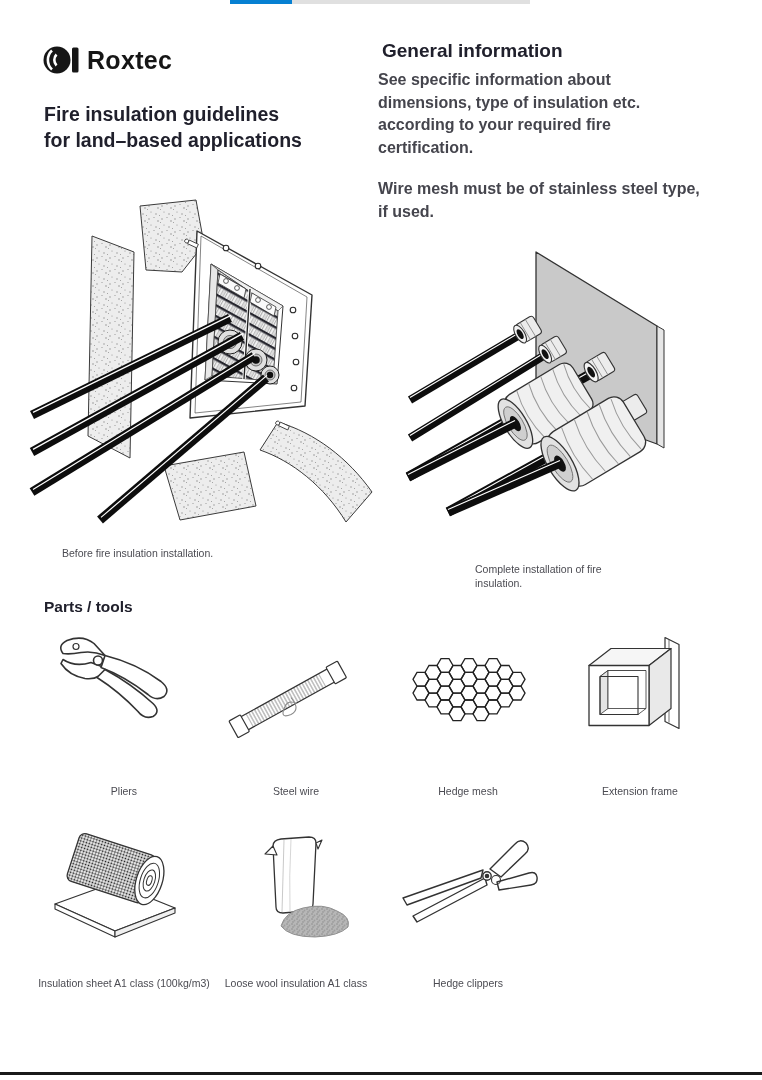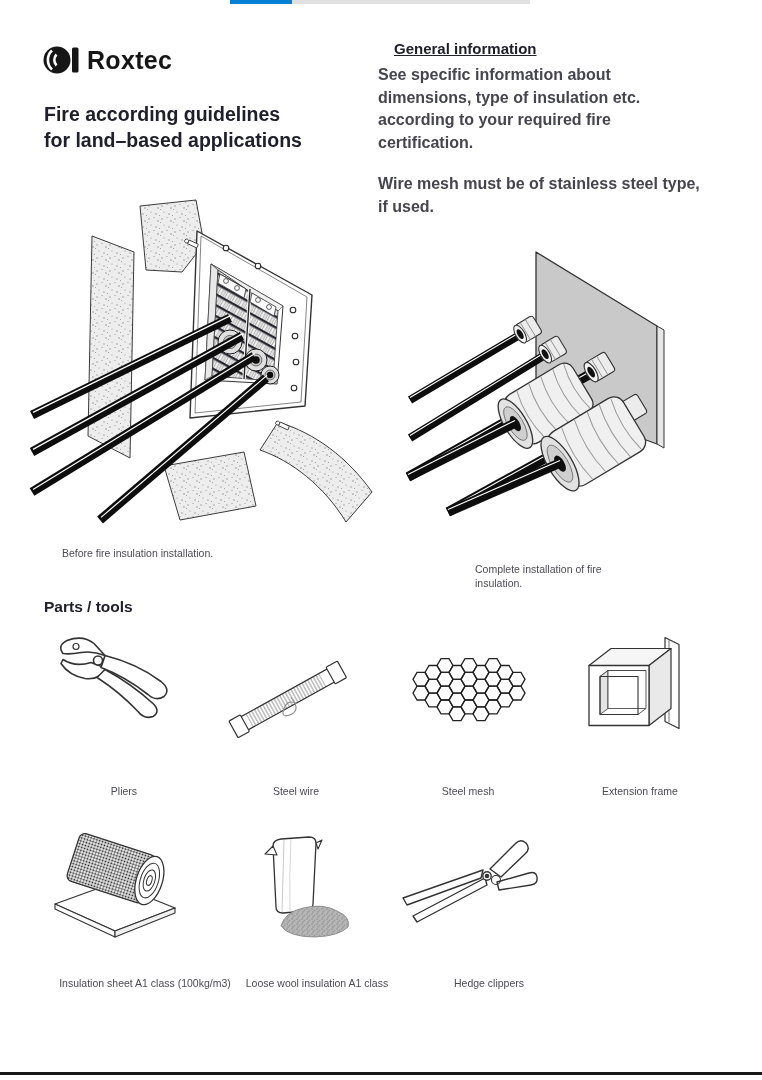--- a/index.html
+++ b/index.html
@@ -8,40 +8,40 @@
   .abs{position:absolute;}
   
   .topbar-blue{left:230px;top:0;width:62px;height:4px;background:#0680d2;}
   .topbar-gray{left:292px;top:0;width:238px;height:4px;background:#e0e0e0;}
   .bottom-rule{left:0;top:1072px;width:762px;height:2.5px;background:#191919;}
   
   .logo{left:43px;top:44px;display:flex;align-items:center;gap:8px;}
   .logo-text{font-size:25px;font-weight:800;letter-spacing:.3px;color:#161616;}
   
   .geninfo{left:378px;top:40px;width:322px;}
-  .geninfo h2{margin:0 0 7px 16px;font-size:15px;font-weight:700;color:#20202c;text-decoration:underline;}
+  .geninfo h2{margin:0 0 7px 4px;font-size:19px;font-weight:700;color:#20202c;}
   .geninfo p{margin:0;font-size:16px;line-height:1.42;color:#45454d;font-weight:bold;}
   .geninfo p + p{margin-top:18px;}
   
   .doc-title{left:44px;top:102px;font-size:19.5px;font-weight:700;line-height:1.32;color:#20202c;}
   
   .fig1{left:30px;top:190px;}
   .fig2{left:400px;top:240px;}
   .caption{font-size:10.5px;color:#4b4b52;text-align:left;line-height:1.35;}
   .cap1{left:62px;top:546px;width:300px;}
   .cap2{left:475px;top:562px;width:160px;}
   
   .parts-heading{left:44px;top:598px;font-size:15.5px;font-weight:700;color:#20202c;}
   .tool{position:absolute;width:172px;text-align:center;}
   .tool svg{display:block;margin:0 auto;}
   .tool-label{font-size:10.5px;color:#4b4b52;line-height:1.35;margin-top:6px;}
   .r1{top:630px;} .r2{top:812px;}
   .c1{left:38px;} .c2{left:210px;} .c3{left:382px;} .c4{left:554px;}
   .lbl-r1{position:absolute;top:778px;width:172px;text-align:center;}
-  .lbl-r2{position:absolute;top:970px;width:172px;text-align:center;margin-left:21px;}
+  .lbl-r2{position:absolute;top:970px;width:172px;text-align:center;}
   svg{overflow:visible;}
 </style>
 </head>
 <body>
 
 
 
 
 <svg width="0" height="0" aria-hidden="true">
   <defs>
@@ -95,21 +95,21 @@
 
 
 <div class="abs geninfo">
   <h2>General information</h2>
   <p>See specific information about dimensions, type of insulation etc. according to your required fire certification.</p>
   <p>Wire mesh must be of stainless steel type, if used.</p>
 </div>
 
 
 <div class="abs doc-title">
-  <div>Fire according guidelines</div>
+  <div>Fire insulation guidelines</div>
   <div>for land–based applications</div>
 </div>
 
 
 <svg class="abs fig1" width="370" height="335" viewBox="0 0 370 335">
   <g stroke-linejoin="round">
 
     <polygon points="62,46 104,62 100,268 58,246" fill="url(#speckA)" stroke="#3a3a3a" stroke-width="1"></polygon>
     <polygon points="110,16 166,10 174,54 152,82 116,80" fill="url(#speckA)" stroke="#3a3a3a" stroke-width="1"></polygon>
     <polygon points="134,276 214,262 226,316 150,330" fill="url(#speckA)" stroke="#3a3a3a" stroke-width="1"></polygon>
@@ -320,21 +320,21 @@
       <polygon points="35,45 43,39 43,77 35,83" fill="#e4e4e4" stroke-width="0.8"></polygon>
       <rect x="43" y="39" width="38" height="38" fill="#fff" stroke-width="0.8"></rect>
       <rect x="35" y="45" width="38" height="38" fill="none" stroke-width="1.1"></rect>
       <line x1="73" y1="83" x2="81" y2="77" stroke-width="0.8"></line>
     </g>
   </svg>
 </div>
 
 <div class="abs lbl-r1 c1 tool-label">Pliers</div>
 <div class="abs lbl-r1 c2 tool-label">Steel wire</div>
-<div class="abs lbl-r1 c3 tool-label">Steel mesh</div>
+<div class="abs lbl-r1 c3 tool-label">Hedge mesh</div>
 <div class="abs lbl-r1 c4 tool-label">Extension frame</div>
 
 
 <div class="abs tool r2 c1">
   <svg width="150" height="150" viewBox="0 0 150 118">
     <g stroke-linejoin="round">
       <polygon points="6,76 64,55 126,80 66,103" fill="#fff" stroke="#333" stroke-width="1.3"></polygon>
       <polygon points="6,76 6,81 66,109 66,103" fill="#fff" stroke="#333" stroke-width="1.1"></polygon>
       <polygon points="126,80 126,85 66,109 66,103" fill="#f0f0f0" stroke="#333" stroke-width="1.1"></polygon>
       <g transform="translate(68,42) rotate(18)">

